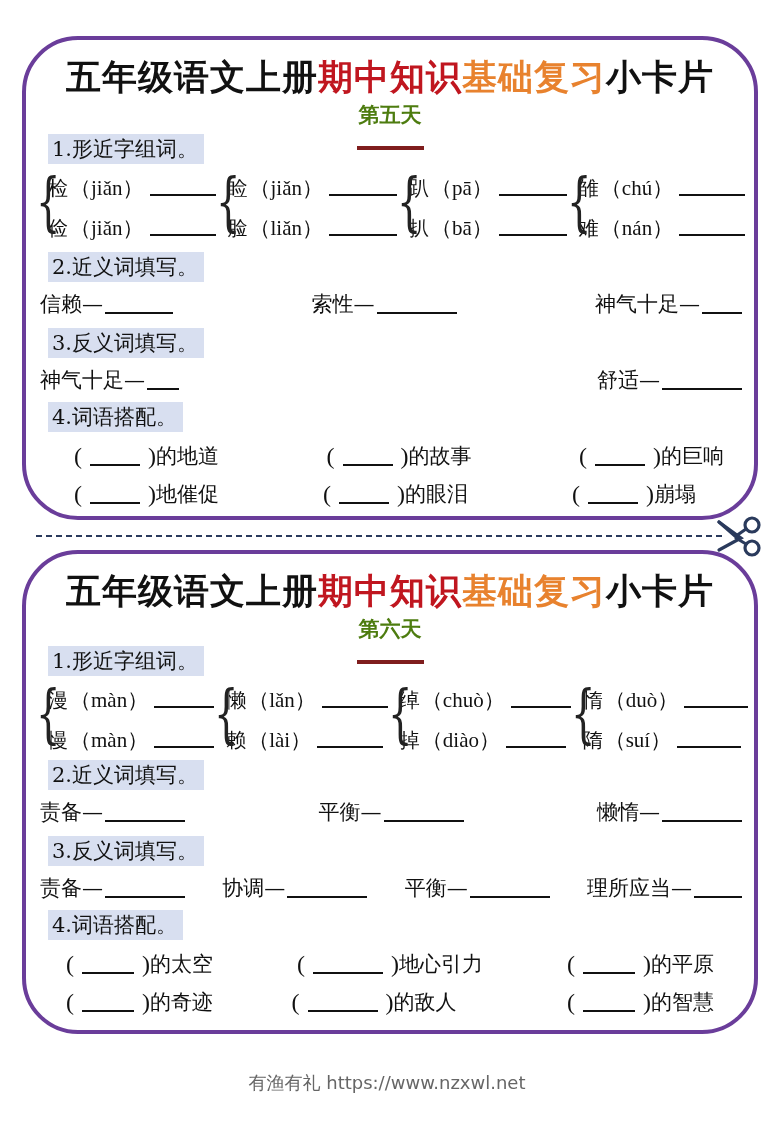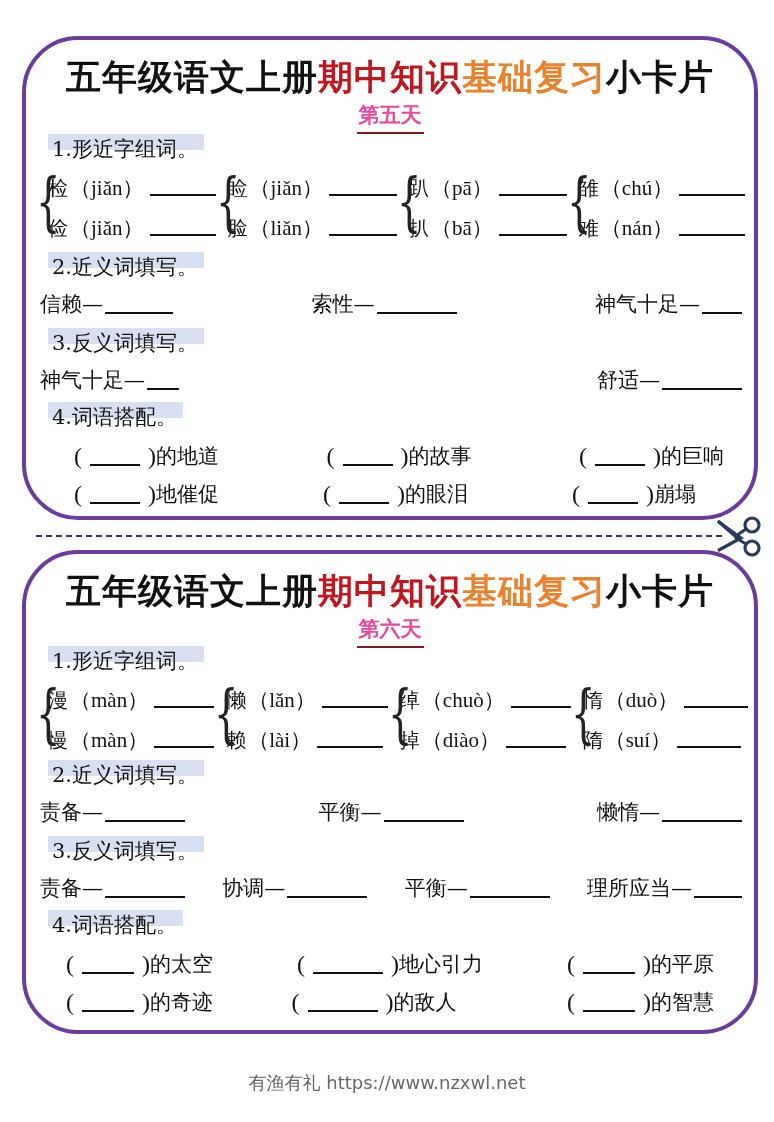--- a/index.html
+++ b/index.html
@@ -36,33 +36,33 @@
     position: absolute;
     left: 0; right: 0;
     top: 62px;
     text-align: center;
   }
   .day span {
     display: inline-block;
     font-family: "DejaVu Sans", sans-serif;
     font-weight: bold;
     font-size: 21px;
-    color: #ec4899;
-    border-bottom: 2px solid #7f1d1d;
-    padding: 0 2px 4px;
+    color: #4d7c0f;
+    border-bottom: 4px solid #7f1d1d;
+    padding: 0 2px 18px;
     line-height: 26px;
   }
 
   .sec-head {
     position: absolute;
     left: 22px;
     background: #d8dff0;
     font-size: 21px;
     padding: 0 6px 0 4px;
-    height: 16px;
+    height: 30px;
     line-height: 30px;
     white-space: nowrap;
   }
 
   .pair-row {
     position: absolute;
     left: 10px;
     right: 10px;
     display: flex;
     justify-content: space-between;

